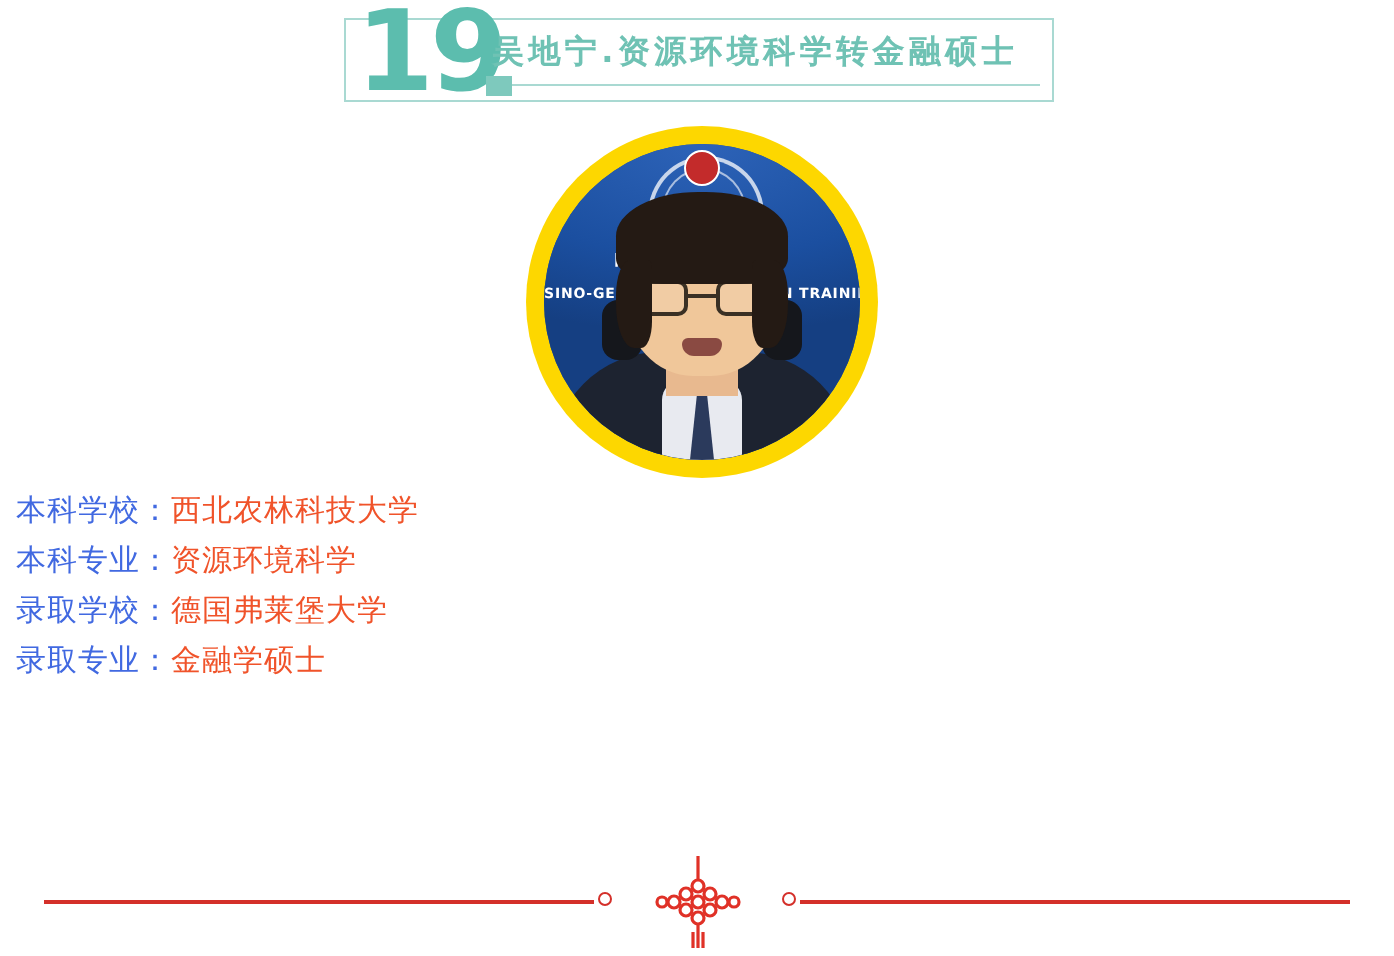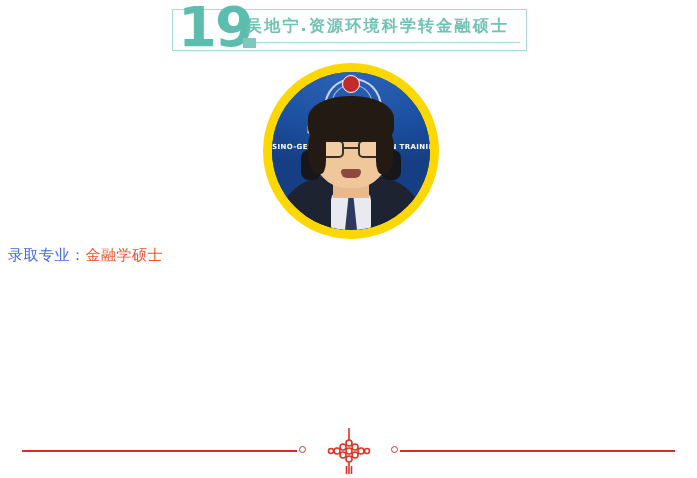--- a/index.html
+++ b/index.html
@@ -402,20 +402,23 @@
         <div class="lens r"></div>
       </div>
       <div class="hair"></div>
       <div class="hair-side-l"></div>
       <div class="hair-side-r"></div>
     </div>
   </div>
 </div>
 
 <div class="info" id="info-list">
+    <div class="info-row"><span class="info-label">本科学校：</span><span class="info-value orange">西北农林科技大学</span></div>
+    <div class="info-row"><span class="info-label">本科专业：</span><span class="info-value orange">资源环境科学</span></div>
+    <div class="info-row"><span class="info-label">录取学校：</span><span class="info-value orange">德国弗莱堡大学</span></div>
     <div class="info-row"><span class="info-label">录取专业：</span><span class="info-value orange">金融学硕士</span></div>
   </div>
 
 <div class="divider">
   <div class="divider-line left"></div>
   <div class="divider-dot left"></div>
   <div class="divider-line right"></div>
   <div class="divider-dot right"></div>
   <svg class="divider-knot" viewBox="0 0 44 46">
     <g stroke="#e03127" stroke-width="1.6" fill="none">

